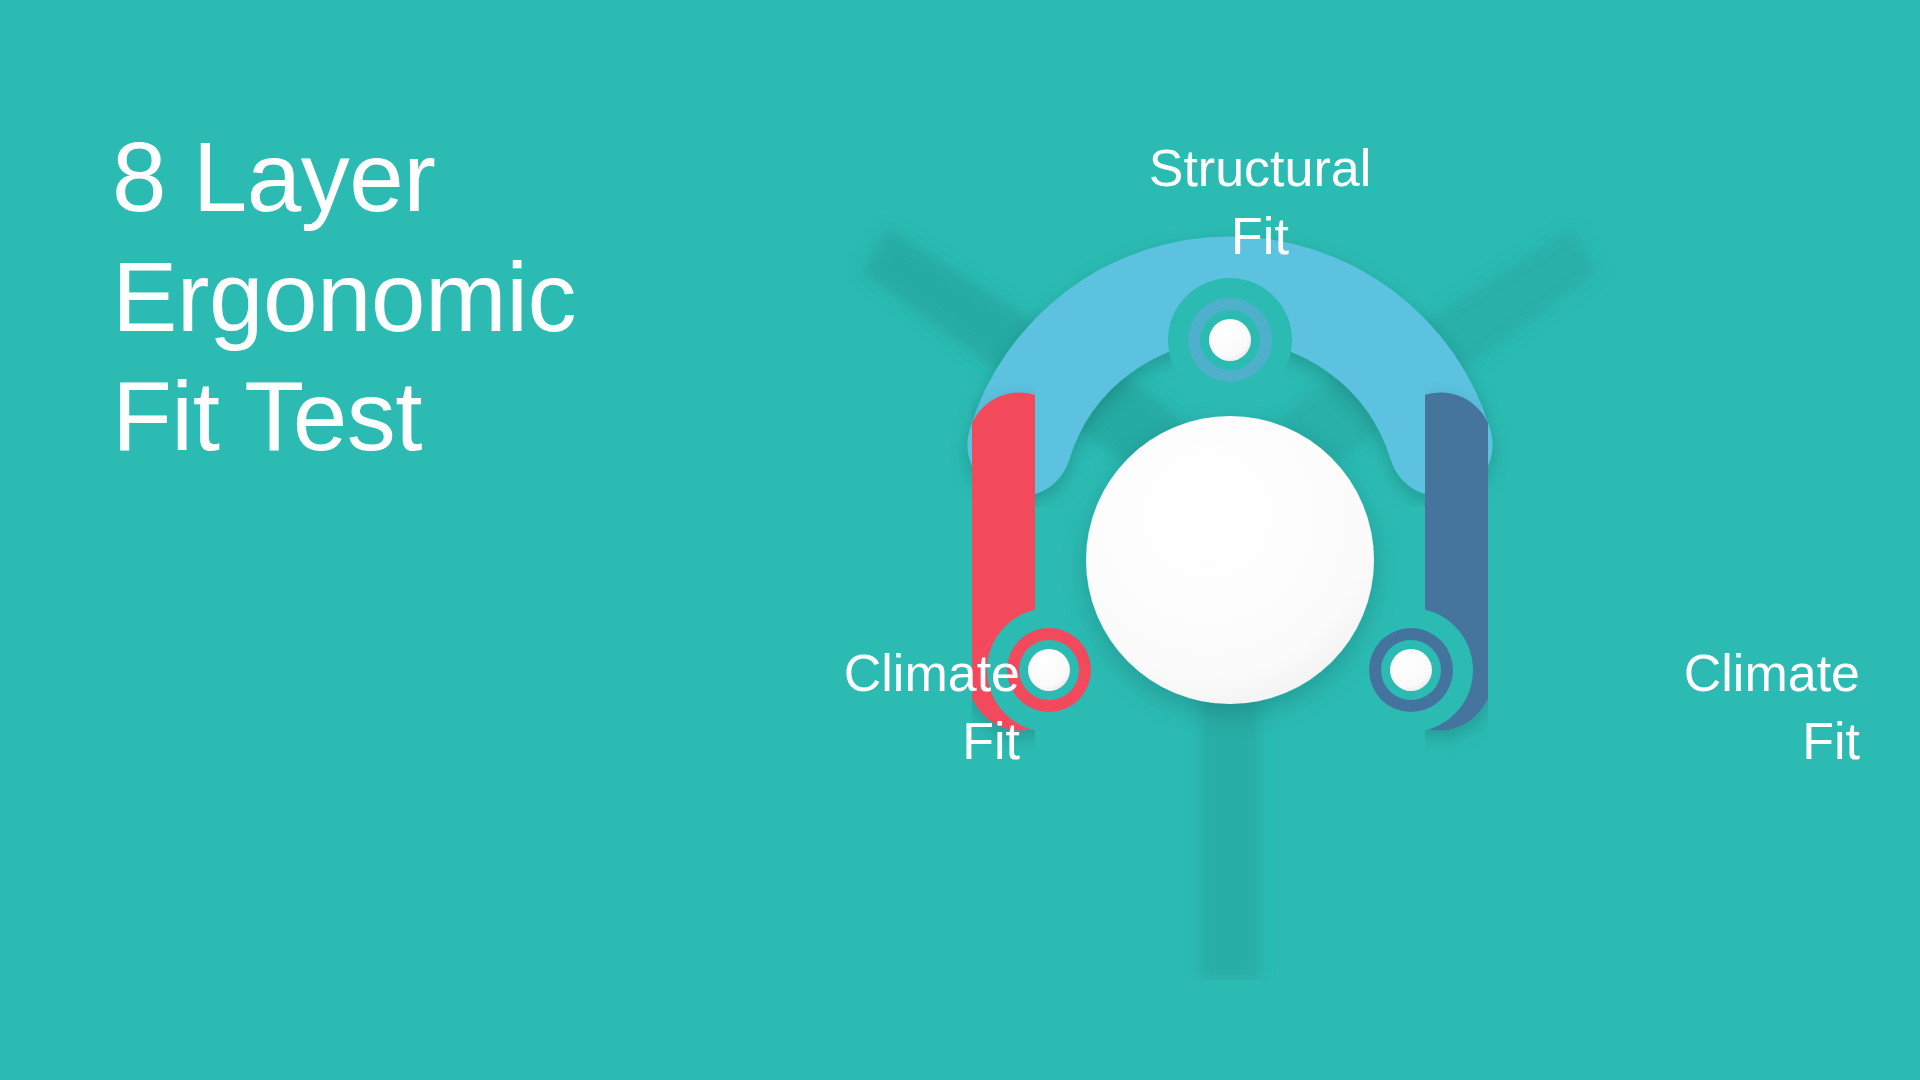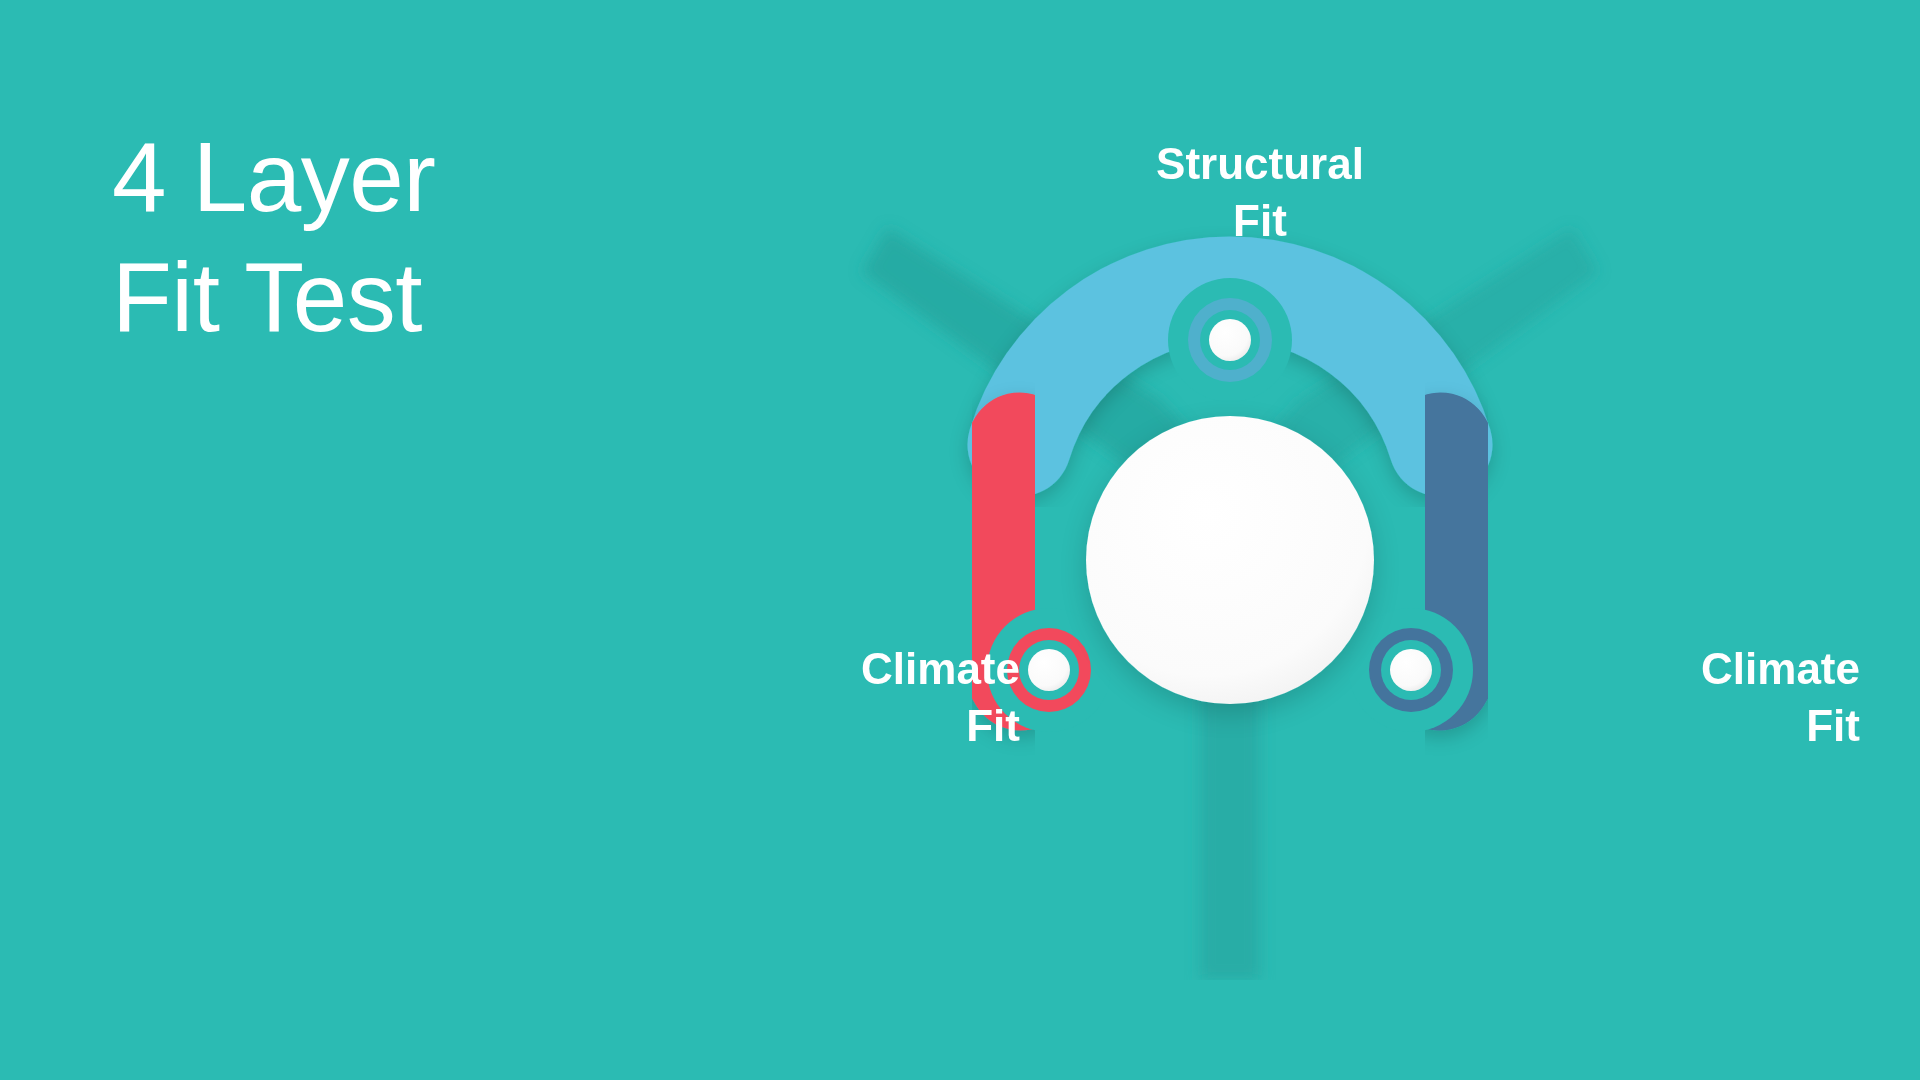--- a/index.html
+++ b/index.html
@@ -44,22 +44,22 @@
     top: 100px;
     width: 860px;
     height: 880px;
   }
   #diagram svg { display: block; width: 860px; height: 880px; }
 
   
   .seg-label {
     position: absolute;
     color: #FFFFFF;
-    font-weight: bold;
-    font-size: 44px;
+    font-weight: normal;
+    font-size: 52px;
     line-height: 1.30;
   }
   .seg-label .lline { display: block; }
 
   #label-structural {
     left: 1080px;
     top: 135px;
     width: 360px;
     text-align: center;
   }
@@ -75,21 +75,22 @@
     width: 320px;
     text-align: right;
   }
 </style>
 </head>
 <body>
 
 <div id="stage">
 
   <div id="title-block">
-    <span class="tline">4 Layer</span>
+    <span class="tline">8 Layer</span>
+    <span class="tline">Ergonomic</span>
     <span class="tline">Fit Test</span>
   </div>
 
   <div id="diagram">
     <svg viewBox="0 0 860 880" xmlns="http://www.w3.org/2000/svg">
       <defs>
         <filter id="softShadow" x="-40%" y="-40%" width="180%" height="180%">
           <feDropShadow dx="0" dy="7" stdDeviation="9" flood-color="#000000" flood-opacity="0.17"></feDropShadow>
         </filter>
         <filter id="centerShadow" x="-40%" y="-40%" width="180%" height="180%">

